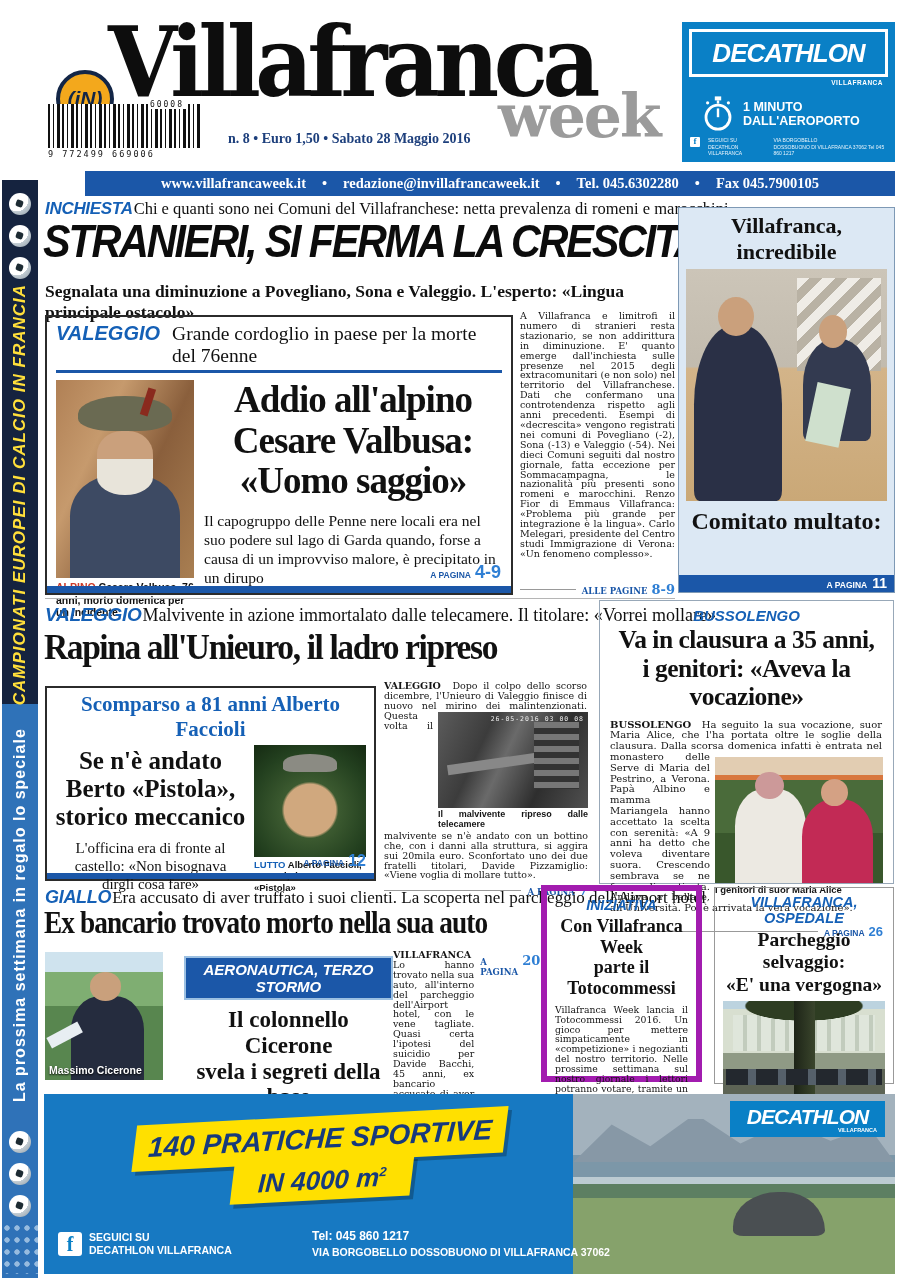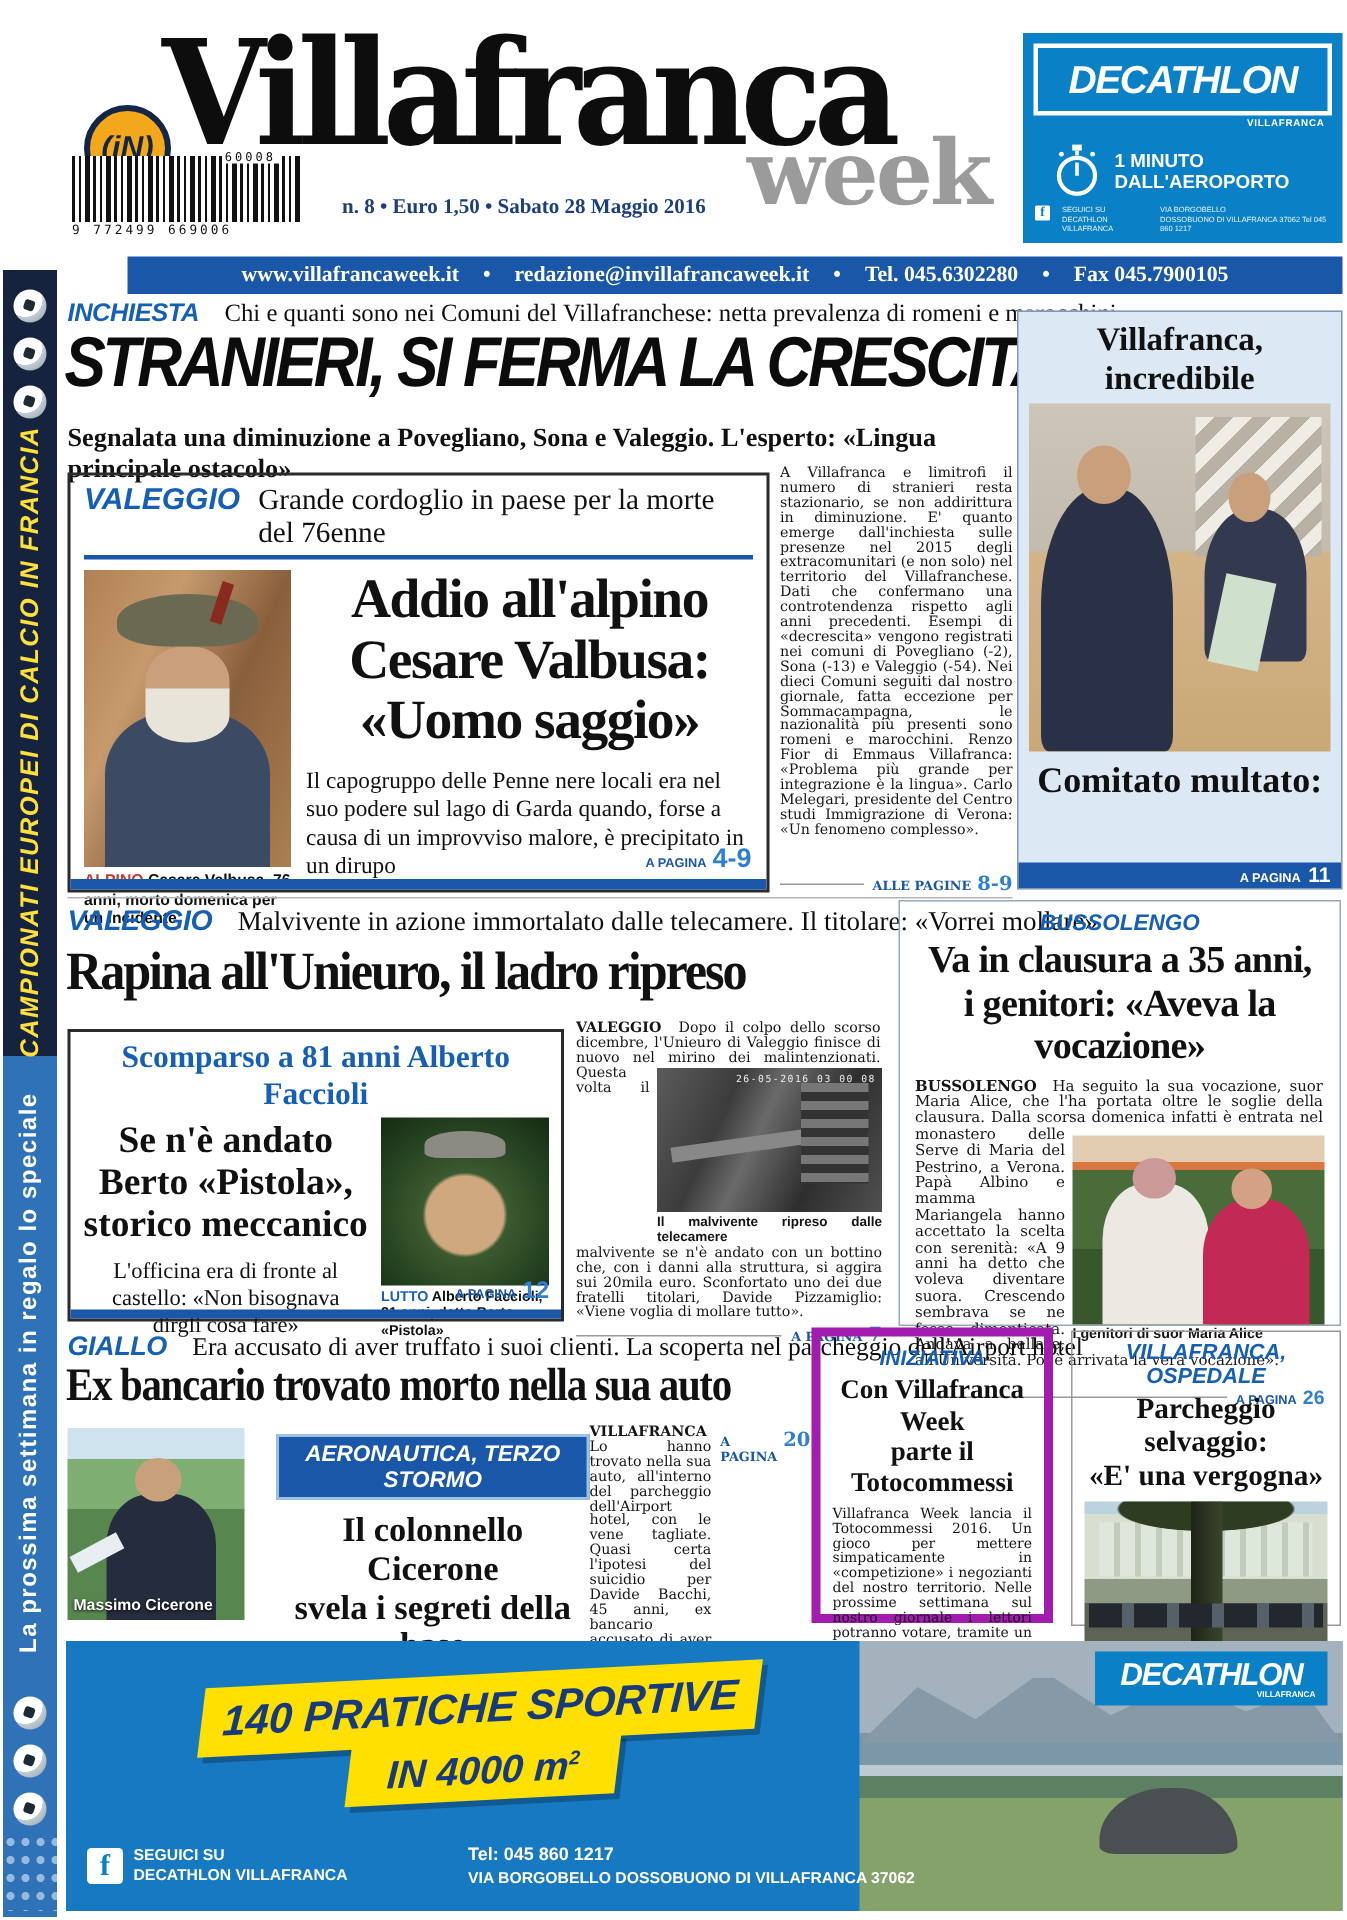--- a/index.html
+++ b/index.html
@@ -38,21 +38,21 @@
   .dec-claim{display:flex;align-items:center;gap:9px;margin:9px 0 0 20px;color:#fff;}
   .dec-claim .lines{font-weight:bold;font-size:12.5px;line-height:1.15;}
   .dec-mini{position:absolute;left:8px;right:6px;bottom:5px;display:flex;gap:8px;color:#e8f3fb;font-size:5px;line-height:1.35;align-items:flex-start;}
   .fb{width:10px;height:10px;background:#fff;color:#0a80c6;font-family:"Liberation Serif",serif;font-weight:bold;
       font-size:9px;display:flex;align-items:flex-end;justify-content:center;flex:none;border-radius:1px;}
   .fb.big{width:24px;height:24px;font-size:20px;border-radius:3px;}
   
   .contact{position:absolute;left:85px;top:171px;width:810px;height:25px;background:#1b57a8;color:#fff;
      display:flex;align-items:center;justify-content:center;gap:16px;font-family:"Liberation Serif",serif;font-weight:bold;font-size:14.5px;}
   
-  .kicker{position:absolute;display:flex;align-items:baseline;gap:17px;white-space:nowrap;}
+  .kicker{position:absolute;display:flex;align-items:baseline;gap:1px;white-space:nowrap;}
   .kicker .lbl{color:#1560b6;font-weight:bold;font-style:italic;font-size:17px;letter-spacing:-.3px;}
   .kicker .txt{font-family:"Liberation Serif",serif;font-size:16.5px;color:#0f0f0f;}
   .bluebar{position:absolute;left:0;right:0;bottom:0;height:7px;background:#1b57a8;}
   .pageref{display:flex;align-items:baseline;gap:4px;justify-content:flex-end;}
   .pageref .lbl{font-size:8.5px;font-weight:bold;color:#1b57a8;}
   .pageref .num{font-size:15px;font-weight:bold;color:#2f7fd4;}
   .boxfoot{display:flex;align-items:baseline;gap:6px;margin-top:3px;}
   .boxfoot .rule{flex:1;border-top:1px solid #999;align-self:center;}
   .news-p{font-family:"DejaVu Serif",serif;text-align:justify;color:#151515;}
   .dateline{font-weight:bold;}

